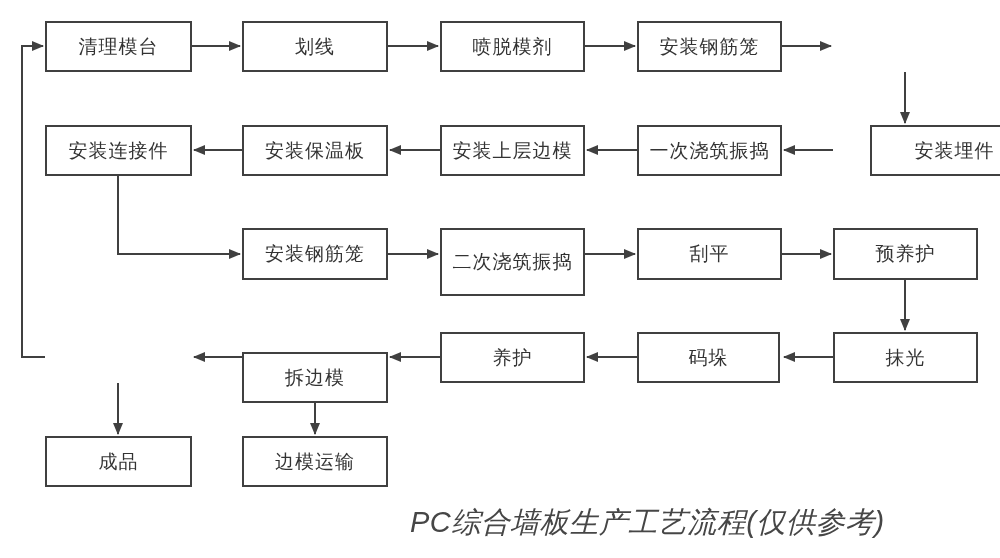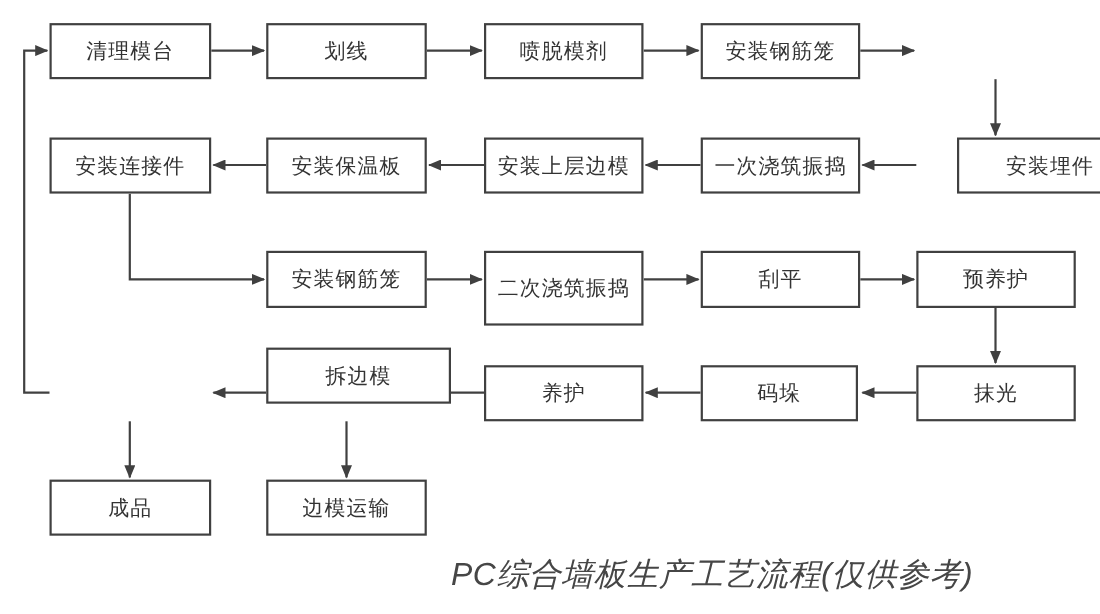--- a/index.html
+++ b/index.html
@@ -98,21 +98,21 @@
   <div class="node" style="left:242px;top:125px;width:146px;height:51px">安装保温板</div>
   <div class="node" style="left:440px;top:125px;width:145px;height:51px">安装上层边模</div>
   <div class="node" style="left:637px;top:125px;width:145px;height:51px">一次浇筑振捣</div>
   <div class="node" style="left:870px;top:125px;width:169px;height:51px">安装埋件</div>
 
   <div class="node" style="left:242px;top:228px;width:146px;height:52px">安装钢筋笼</div>
   <div class="node" style="left:440px;top:228px;width:145px;height:68px">二次浇筑振捣</div>
   <div class="node" style="left:637px;top:228px;width:145px;height:52px">刮平</div>
   <div class="node" style="left:833px;top:228px;width:145px;height:52px">预养护</div>
 
-  <div class="node" style="left:242px;top:316px;width:168px;height:51px">拆边模</div>
+  <div class="node" style="left:242px;top:352px;width:146px;height:51px">拆边模</div>
   <div class="node" style="left:440px;top:332px;width:145px;height:51px">养护</div>
   <div class="node" style="left:637px;top:332px;width:143px;height:51px">码垛</div>
   <div class="node" style="left:833px;top:332px;width:145px;height:51px">抹光</div>
 
   <div class="node" style="left:45px;top:436px;width:147px;height:51px">成品</div>
   <div class="node" style="left:242px;top:436px;width:146px;height:51px">边模运输</div>
 
   <div class="diagram-title">PC综合墙板生产工艺流程(仅供参考)</div>
 
 </div>

